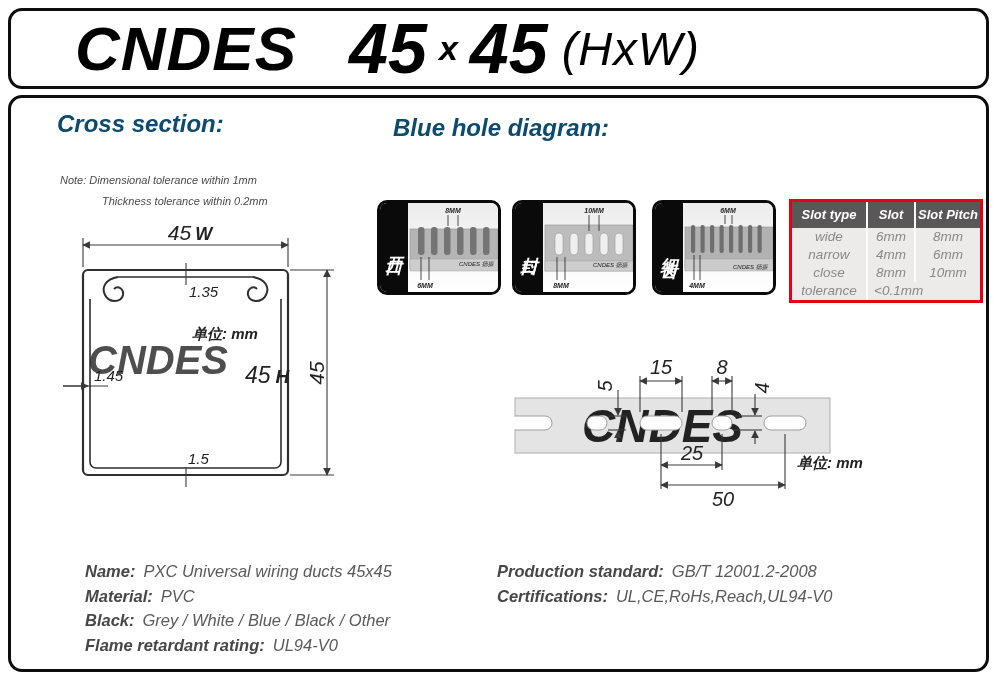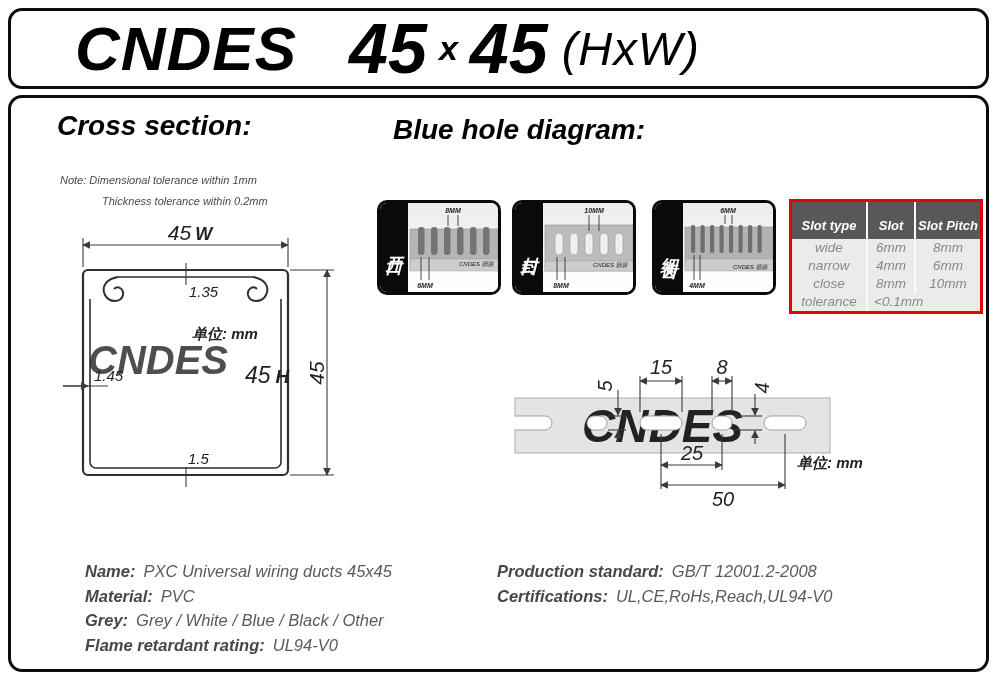--- a/index.html
+++ b/index.html
@@ -12,37 +12,37 @@
   #header-panel { left:8px; top:8px; width:981px; height:81px; display:flex; align-items:center; }
   .brand { margin-left:64px; font-size:62px; font-weight:700; letter-spacing:1px; color:#000; }
   .size-group { margin-left:52px; display:flex; align-items:center; color:#000; }
   .size-num { font-size:70px; font-weight:700; }
   .size-x { font-size:34px; font-weight:700; margin:0 12px; }
   .size-suffix { font-size:47px; font-weight:400; margin-left:14px; letter-spacing:1px;text-align:right; }
 
   
   #main-panel { left:8px; top:95px; width:981px; height:577px; }
 
-  .sec-title { position:absolute; font-size:28px; font-weight:700; color:#000000; }
+  .sec-title { position:absolute; font-size:24px; font-weight:700; color:#0c4a6e; }
   .note { position:absolute; left:60px; top:170px; font-size:11px; color:#4a4a4a; line-height:21px; }
   .note .ln2 { padding-left:42px; }
 
   
   .card { position:absolute; top:200px; width:124px; height:95px; border:3px solid #0a0a0a; border-radius:10px;
           overflow:hidden; display:flex; background:#fff; box-sizing:border-box; }
   .card-strip { width:28px; background:#0a0a0a; color:#fff; display:flex; align-items:center; justify-content:center;
                 font-size:17px; font-weight:700; writing-mode:vertical-rl; text-orientation:upright; letter-spacing:5px; }
   .card-photo { flex:1; position:relative; background:linear-gradient(180deg,#ececec,#ffffff); }
   .card-photo svg { position:absolute; left:0; top:0; }
 
   
   .spec-table { position:absolute; left:789px; top:199px; width:194px; border:3px solid #e60012;
                 background:#edebea; box-sizing:border-box; display:grid; grid-template-columns:76px 48px 1fr; }
   .spec-table .th { background:#595757; color:#ffffff; font-size:13px; font-weight:700; text-align:center;
-                    padding:16px 0 6px; border-right:2px solid #fbfbfb; }
+                    padding:5px 0 6px; border-right:2px solid #fbfbfb; }
   .spec-table .th:nth-child(3) { border-right:none; }
   .spec-table .td { color:#8a8888; font-size:13.5px; text-align:center; padding:1px 0 2px;
                     border-right:2px solid #fbfbfb; }
   .spec-table .td.noline { border-right:none; }
   .spec-table .tol-value { grid-column:2 / 4; text-align:left; padding-left:6px; border-right:none; }
 
   
   .specs { position:absolute; font-size:16.5px; line-height:24.6px; white-space:nowrap;margin-top:33px; }
   .specs .lbl { font-weight:700; color:#474747; }
   .specs .val { color:#5a5a5a; margin-left:8px; }
@@ -258,21 +258,21 @@
   </svg>
 
   <div class="specs" id="specs-left">
     <div>
       <span class="lbl">Name:</span><span class="val">PXC Universal wiring ducts 45x45</span>
     </div>
     <div>
       <span class="lbl">Material:</span><span class="val">PVC</span>
     </div>
     <div>
-      <span class="lbl">Grey:</span><span class="val">Grey / White / Blue / Black / Other</span>
+      <span class="lbl">Black:</span><span class="val">Grey / White / Blue / Black / Other</span>
     </div>
     <div>
       <span class="lbl">Flame retardant rating:</span><span class="val">UL94-V0</span>
     </div>
   </div>
 
   <div class="specs" id="specs-right">
     <div>
       <span class="lbl">Production standard:</span><span class="val">GB/T 12001.2-2008</span>
     </div>

